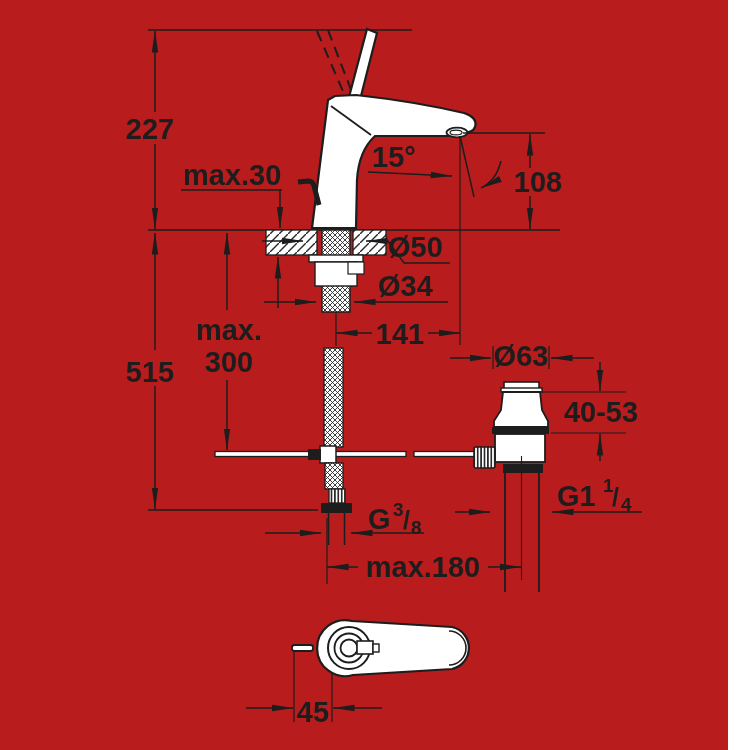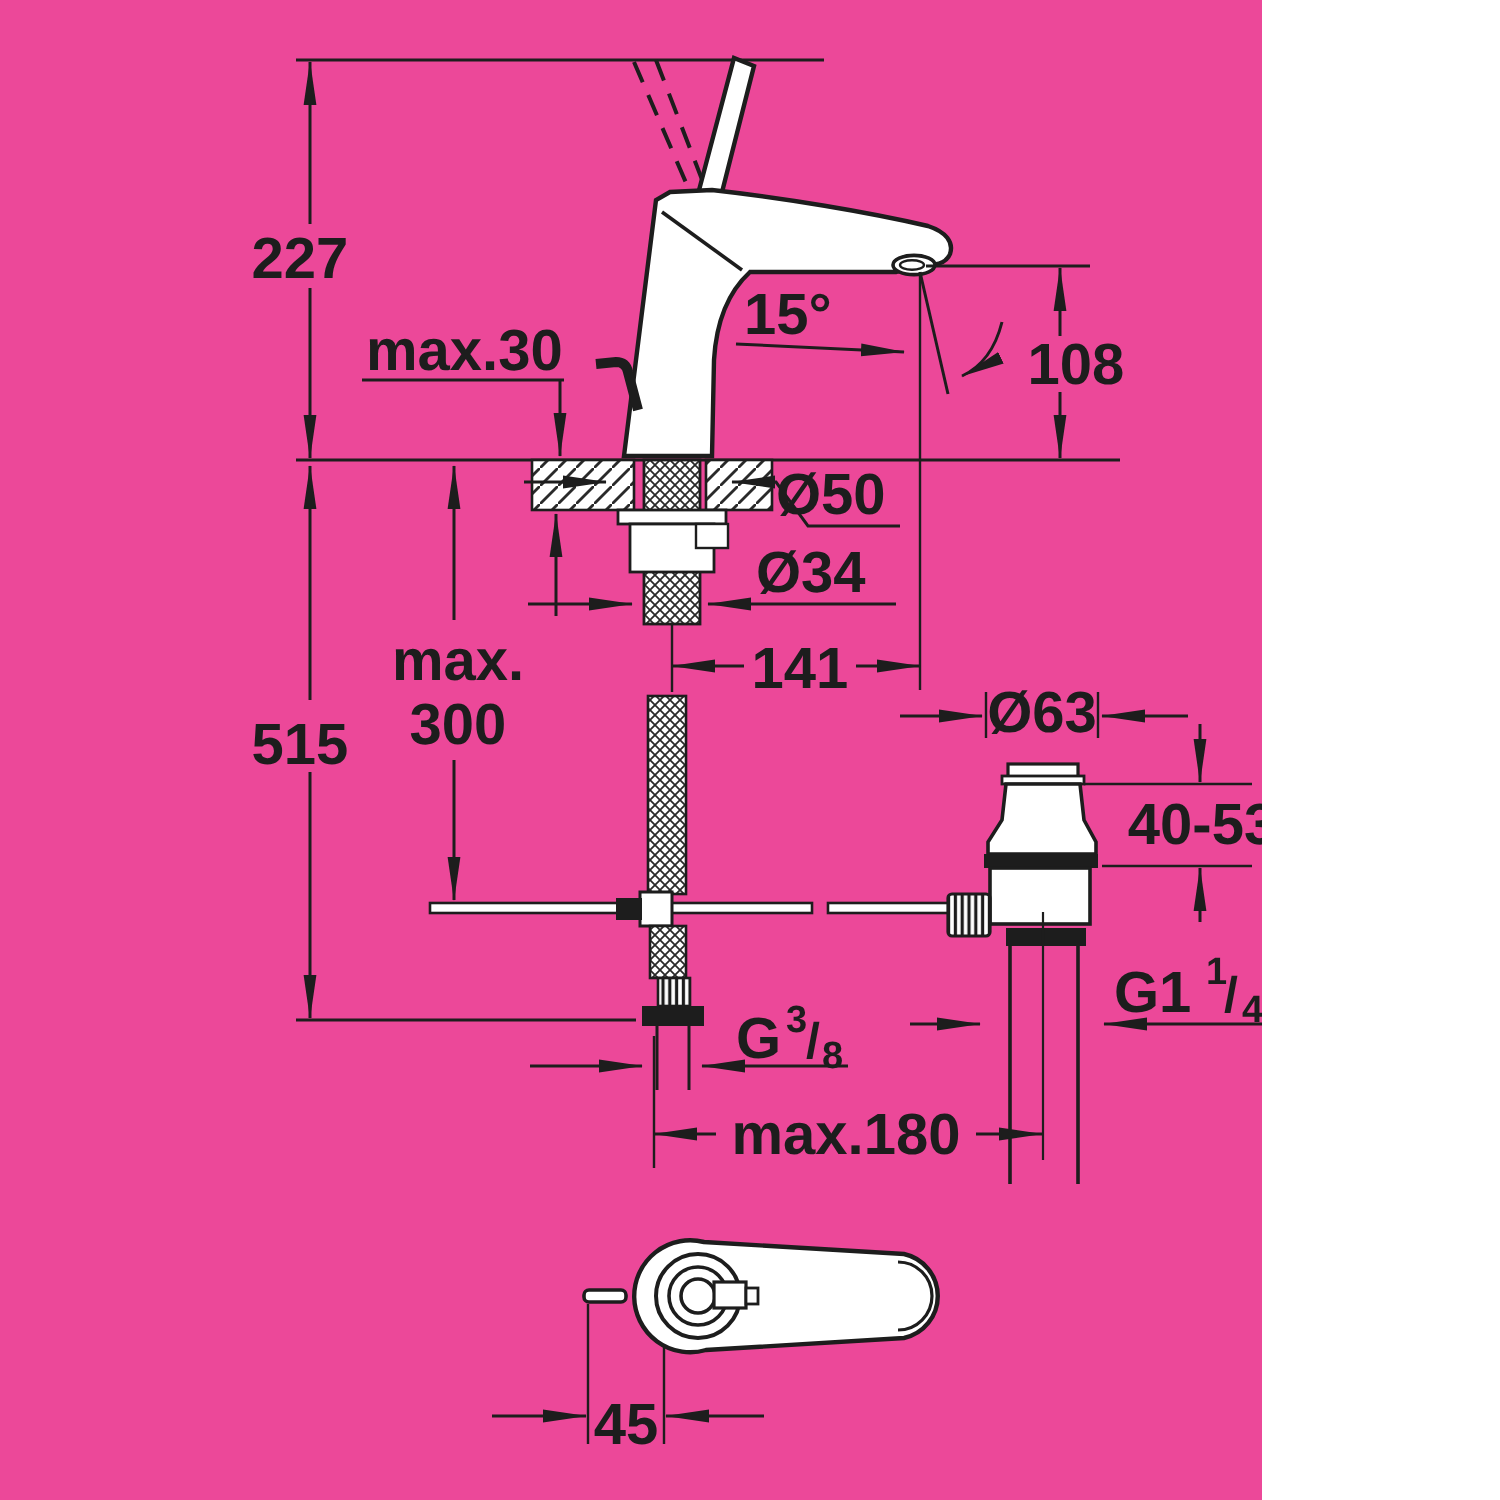--- a/index.html
+++ b/index.html
@@ -1,16 +1,16 @@
 <!DOCTYPE html>
 <html><head>
 <meta charset="utf-8">
 <style>
   html,body{margin:0;padding:0;background:#fff;}
-  .stage{position:relative;width:631px;height:750px;background:#ec4899;overflow:hidden;
+  .stage{position:relative;width:728px;height:750px;background:#b91c1c;overflow:hidden;
          font-family:"Liberation Sans",sans-serif;}
   svg{display:block}
   .dimtext{font-family:"Liberation Sans",sans-serif;font-weight:bold;font-size:29px;fill:#1d1d1d;}
   .dimtext.small{font-size:19px;}
   .dimtext.slash{font-size:25px;}
 </style>
 </head>
 <body>
 
 <div class="stage">

